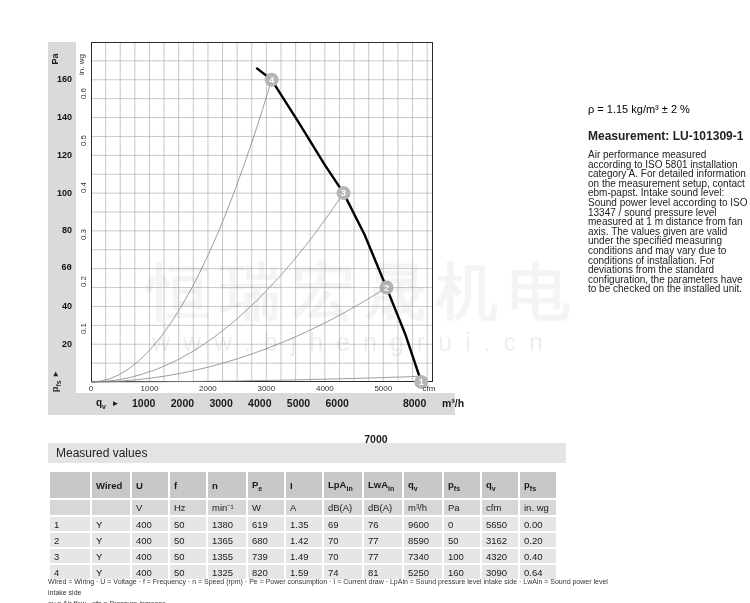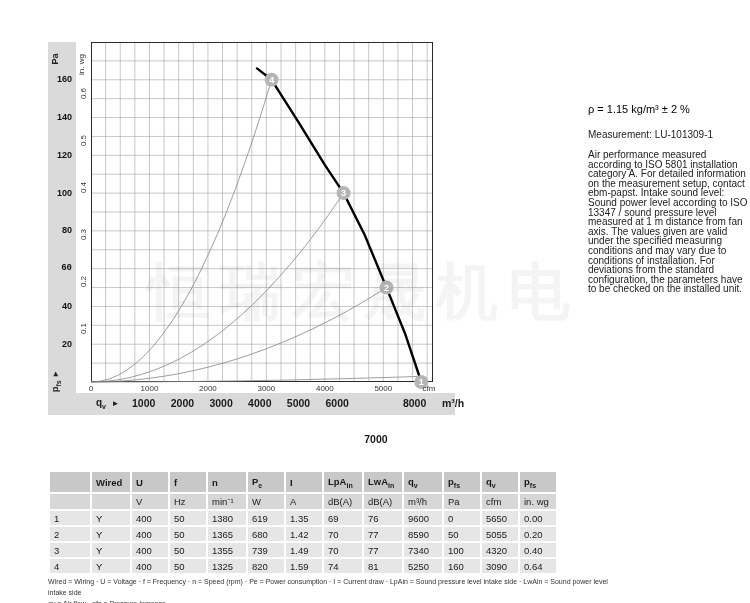--- a/index.html
+++ b/index.html
@@ -20,28 +20,28 @@
   .m3h-tick{font-size:10.5px;font-weight:bold;color:#1a1a1a;text-align:center;}
   .qv-label{font-size:10px;font-weight:bold;color:#1a1a1a;}
   .qv-label sub,.pfs-label sub{font-size:7px;}
   .pfs-label{font-size:9px;font-weight:bold;color:#222;white-space:nowrap;}
   .arrow{font-size:8px;}
   
   .wm-cjk{left:148px;top:250px;width:420px;font-size:62px;font-weight:bold;letter-spacing:10px;color:rgba(0,0,0,0.045);white-space:nowrap;z-index:6;pointer-events:none;}
   .wm-url{left:152px;top:328px;font-size:25px;letter-spacing:13px;color:rgba(0,0,0,0.07);white-space:nowrap;z-index:6;pointer-events:none;}
   
   .rho{left:588px;top:103px;width:160px;font-size:11px;color:#000;}
-  .meas-id{left:588px;top:129px;width:160px;font-size:10px;color:#222;}
+  .meas-id{left:588px;top:129px;width:160px;font-size:12px;color:#222;font-weight:bold;}
   .note{left:588px;top:150px;width:160px;font-size:10px;line-height:9.6px;color:#222;}
   
   .section-bar{left:48px;top:443px;width:518px;height:20px;background:#e4e4e4;display:flex;align-items:center;}
   .section-bar span{font-size:12px;color:#222;padding-left:8px;}
   table.mv{left:48px;top:470px;border-collapse:separate;border-spacing:2px;background:#fff;table-layout:fixed;}
   table.mv td,table.mv th{font-size:9.5px;text-align:left;padding:0 0 0 4px;overflow:hidden;white-space:nowrap;}
-  table.mv th{background:#c8c8c8;font-weight:bold;height:20px;}
+  table.mv th{background:#c8c8c8;font-weight:bold;height:26px;}
   table.mv .u td{background:#d7d7d7;height:15px;}
   table.mv .d td{background:#e6e6e6;height:14px;}
   table.mv sub{font-size:7px;}
   .footnote{left:48px;top:576px;width:570px;font-size:7px;line-height:11px;color:#333;}
 </style>
 </head>
 <body>
 
 <div id="page">
 
@@ -152,25 +152,29 @@
     </div>
 
   <div class="abs qv-label" style="left:96px;top:397px;">
     <span>q</span><sub>v</sub>
     &nbsp;<span class="arrow">►</span>
   </div>
   <div class="abs m3h-tick" style="left:436px;top:397px;width:34px;">m³/h</div>
   <div class="abs cfm-tick" style="left:412px;top:384px;width:34px;">cfm</div>
 
   <div class="abs wm-cjk">恒瑞宏晟机电</div>
+  <div class="abs wm-url">www.bjhengrui.cn</div>
 
   <div class="abs rho">ρ = 1.15 kg/m³ ± 2 %</div>
   <div class="abs meas-id">Measurement: LU-101309-1</div>
   <div class="abs note">Air performance measured according to ISO 5801 installation category A. For detailed information on the measurement setup, contact ebm-papst. Intake sound level: Sound power level according to ISO 13347 / sound pressure level measured at 1 m distance from fan axis. The values given are valid under the specified measuring conditions and may vary due to conditions of installation. For deviations from the standard configuration, the parameters have to be checked on the installed unit.</div>
 
+  <div class="abs section-bar">
+    <span>Measured values</span>
+  </div>
 
   <table class="abs mv">
     <colgroup>
       <col style="width:40px">
         <col style="width:38px">
         <col style="width:36px">
         <col style="width:36px">
       <col style="width:38px">
         <col style="width:36px">
         <col style="width:36px">
@@ -232,21 +236,21 @@
           <td>Y</td>
           <td>400</td>
           <td>50</td>
           <td>1365</td>
           <td>680</td>
           <td>1.42</td>
           <td>70</td>
           <td>77</td>
           <td>8590</td>
           <td>50</td>
-          <td>5055</td>
+          <td>3162</td>
           <td>0.20</td>
     </tr>
     <tr class="d">
       <td>3</td>
           <td>Y</td>
           <td>400</td>
           <td>50</td>
           <td>1355</td>
           <td>739</td>
           <td>1.49</td>

